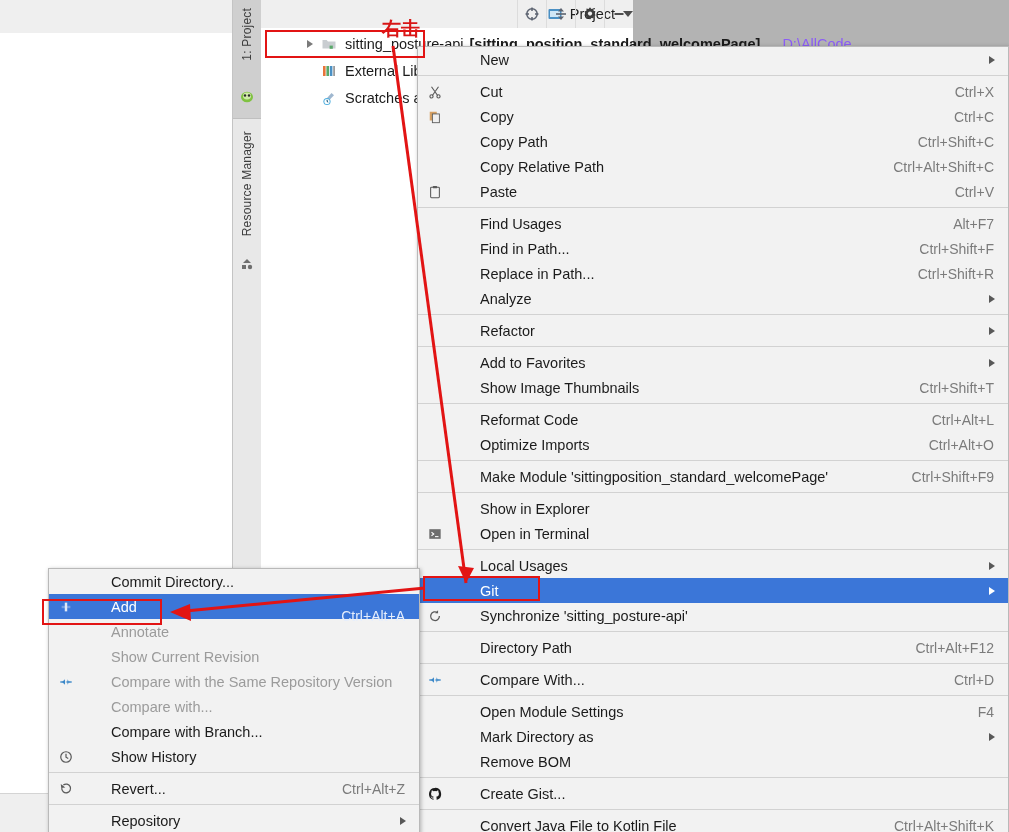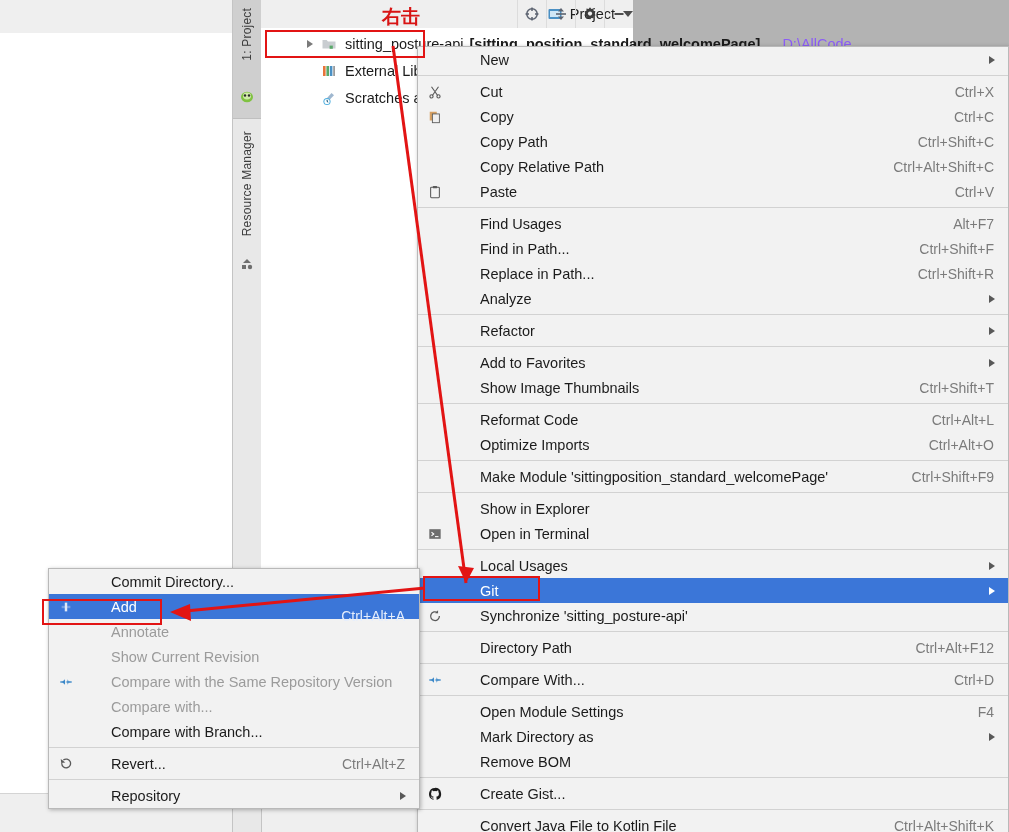--- a/index.html
+++ b/index.html
@@ -516,40 +516,49 @@
         <span class="lbl">Compare with the Same Repository Version</span>
       </div>
       <div class="mi disabled">
         <span class="ico"></span>
         <span class="lbl">Compare with...</span>
       </div>
       <div class="mi">
         <span class="ico"></span>
         <span class="lbl">Compare with Branch...</span>
       </div>
+      <div class="mi">
+        <span class="ico">
+          <svg width="14" height="14" viewBox="0 0 16 16">
+            <circle cx="8" cy="8" r="6" fill="none" stroke="#5a5a5a" stroke-width="1.4"></circle>
+            <path d="M8 4.3 V8.3 L10.6 9.8" stroke="#5a5a5a" stroke-width="1.4" fill="none"></path>
+          </svg>
+        </span>
+        <span class="lbl">Show History</span>
+      </div>
       <div class="sep"></div>
       <div class="mi">
         <span class="ico">
           <svg width="14" height="14" viewBox="0 0 16 16">
             <path d="M3.2 7 A5 5 0 1 0 5 3.5" stroke="#5a5a5a" stroke-width="1.5" fill="none"></path>
             <path d="M2 2.2 L2.6 6.8 L7.2 6.2 Z" fill="#5a5a5a"></path>
           </svg>
         </span>
         <span class="lbl">Revert...</span>
         <span class="acc">Ctrl+Alt+Z</span>
       </div>
       <div class="sep"></div>
       <div class="mi">
         <span class="ico"></span>
         <span class="lbl">Repository</span>
         <span class="arrow"></span>
       </div>
     </div>
 
-  <div class="anno-text" style="left:382px; top:4px;">右击</div>
+  <div class="anno-text" style="left:382px; top:16px;">右击</div>
 
   <div class="redbox" style="left:265px; top:30px; width:160px; height:28px;"></div>
   <div class="redbox" style="left:423px; top:576px; width:117px; height:25px;"></div>
   <div class="redbox" style="left:42px;  top:599px; width:120px; height:26px;"></div>
 
   <svg class="svg-overlay">
 
     <path d="M393 46 L466 583" stroke="#e21414" stroke-width="3" fill="none"></path>
     <path d="M466 583 L458 566 L474 568 Z" fill="#e21414"></path>
 

